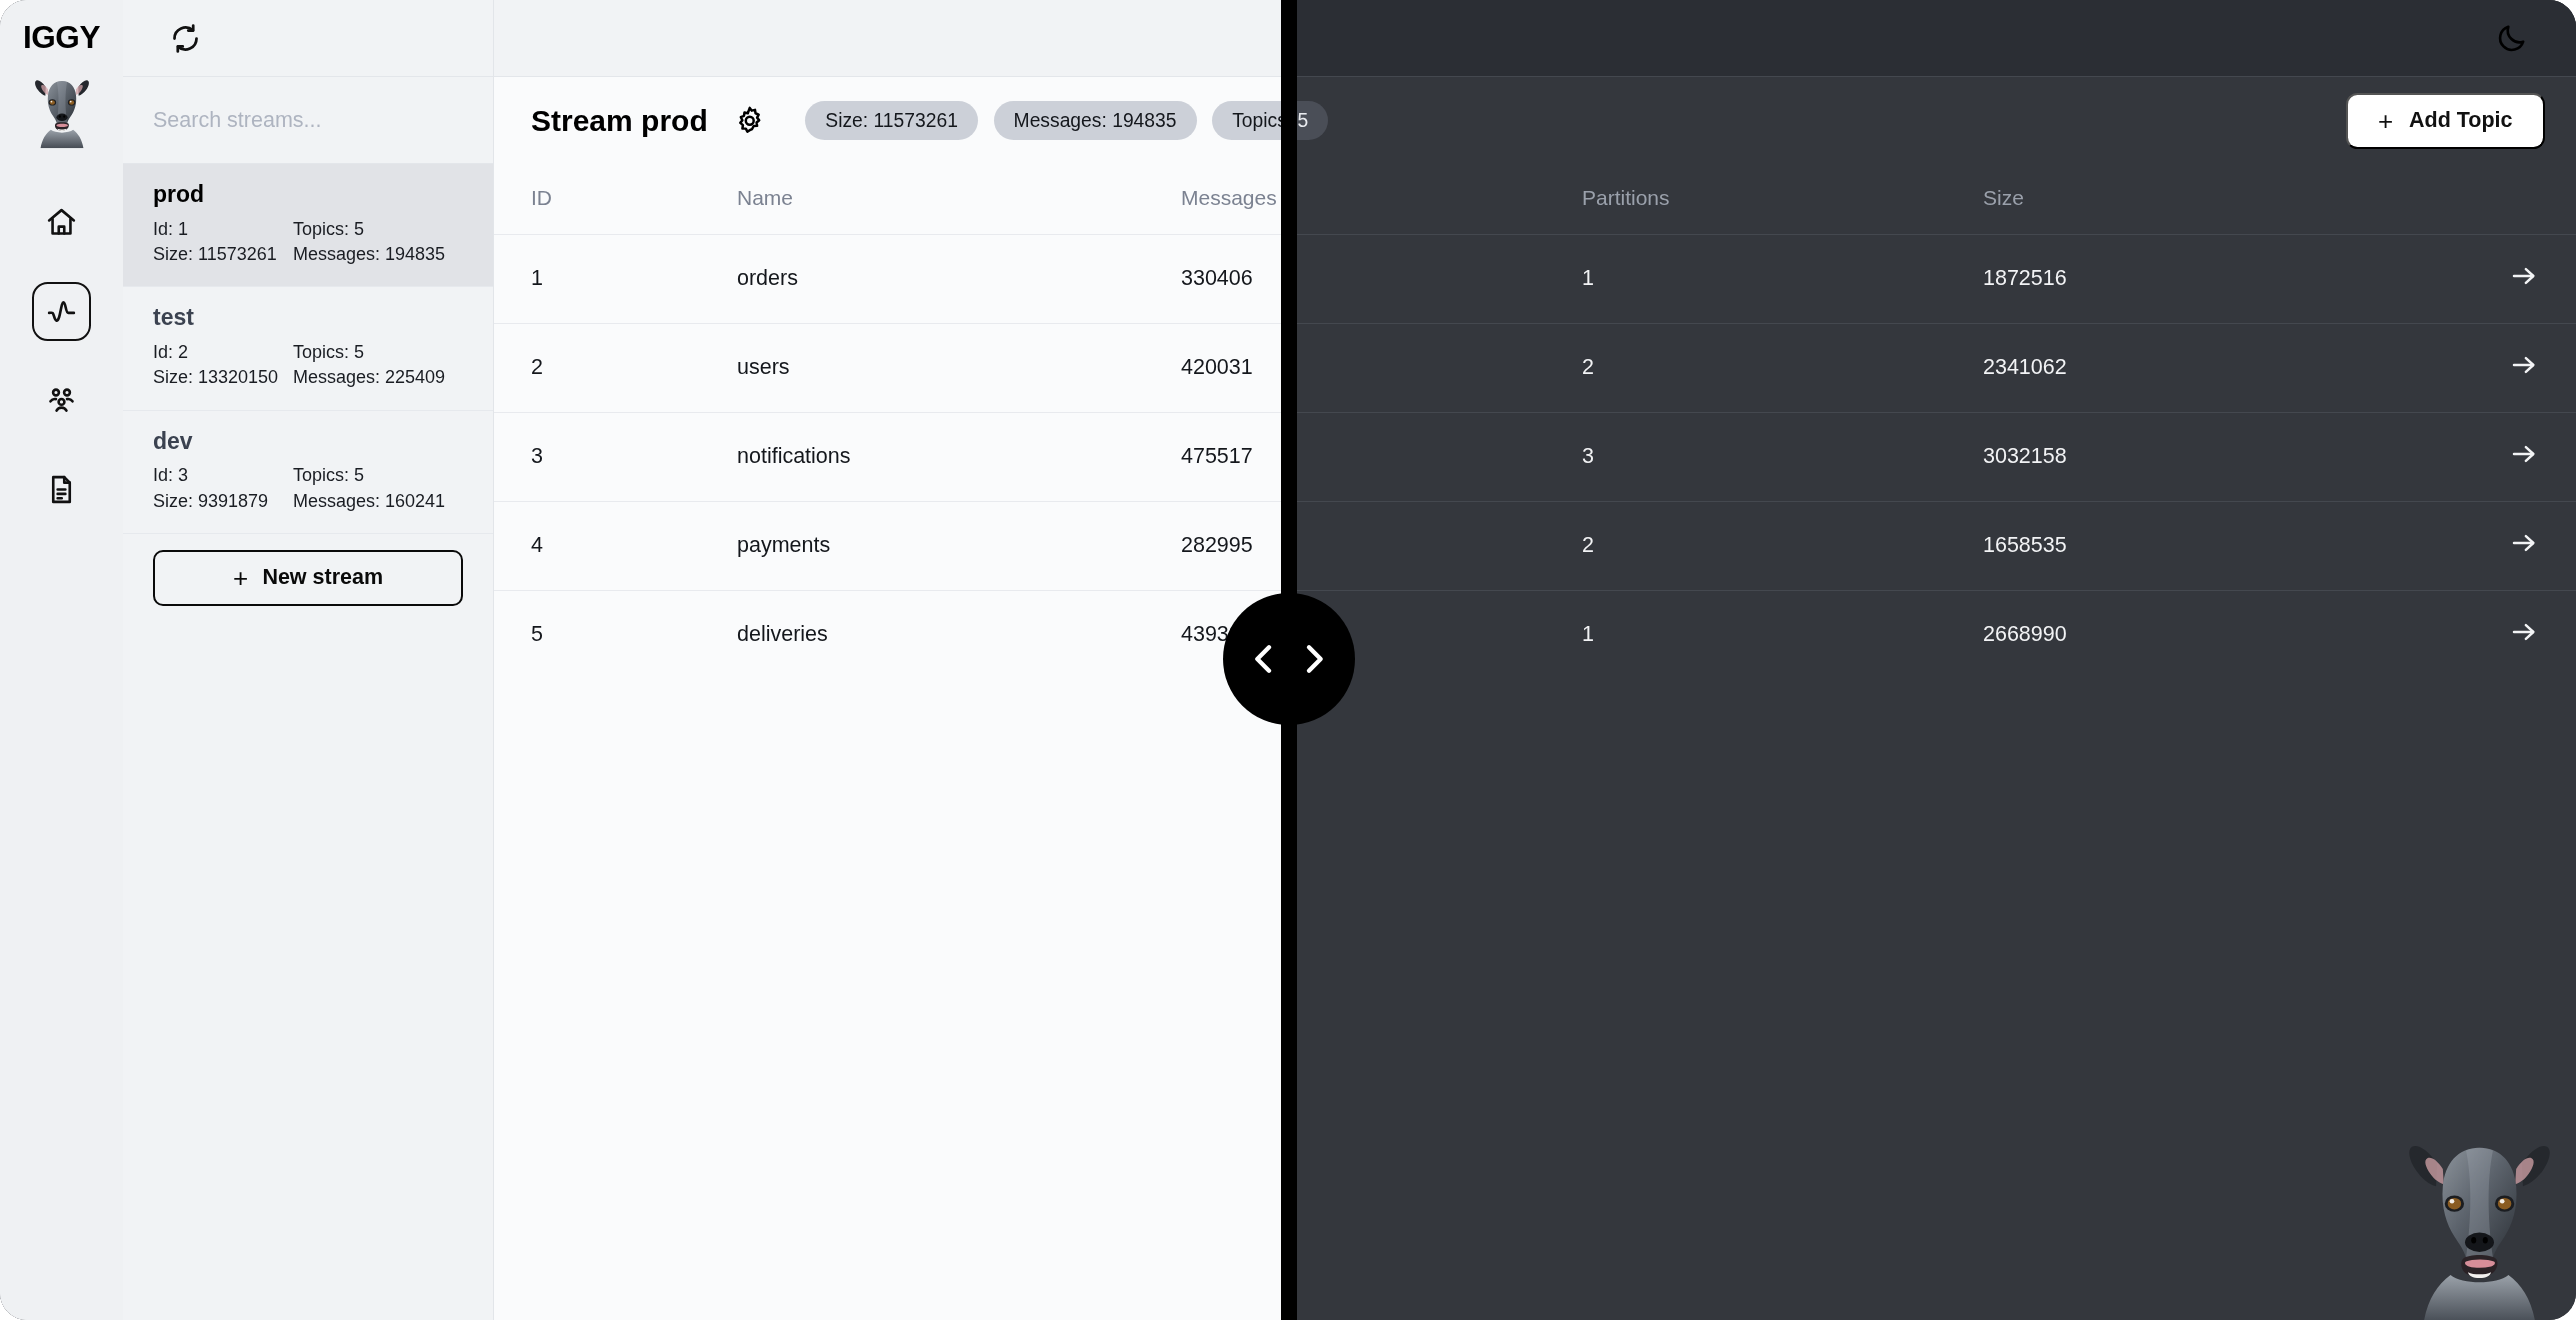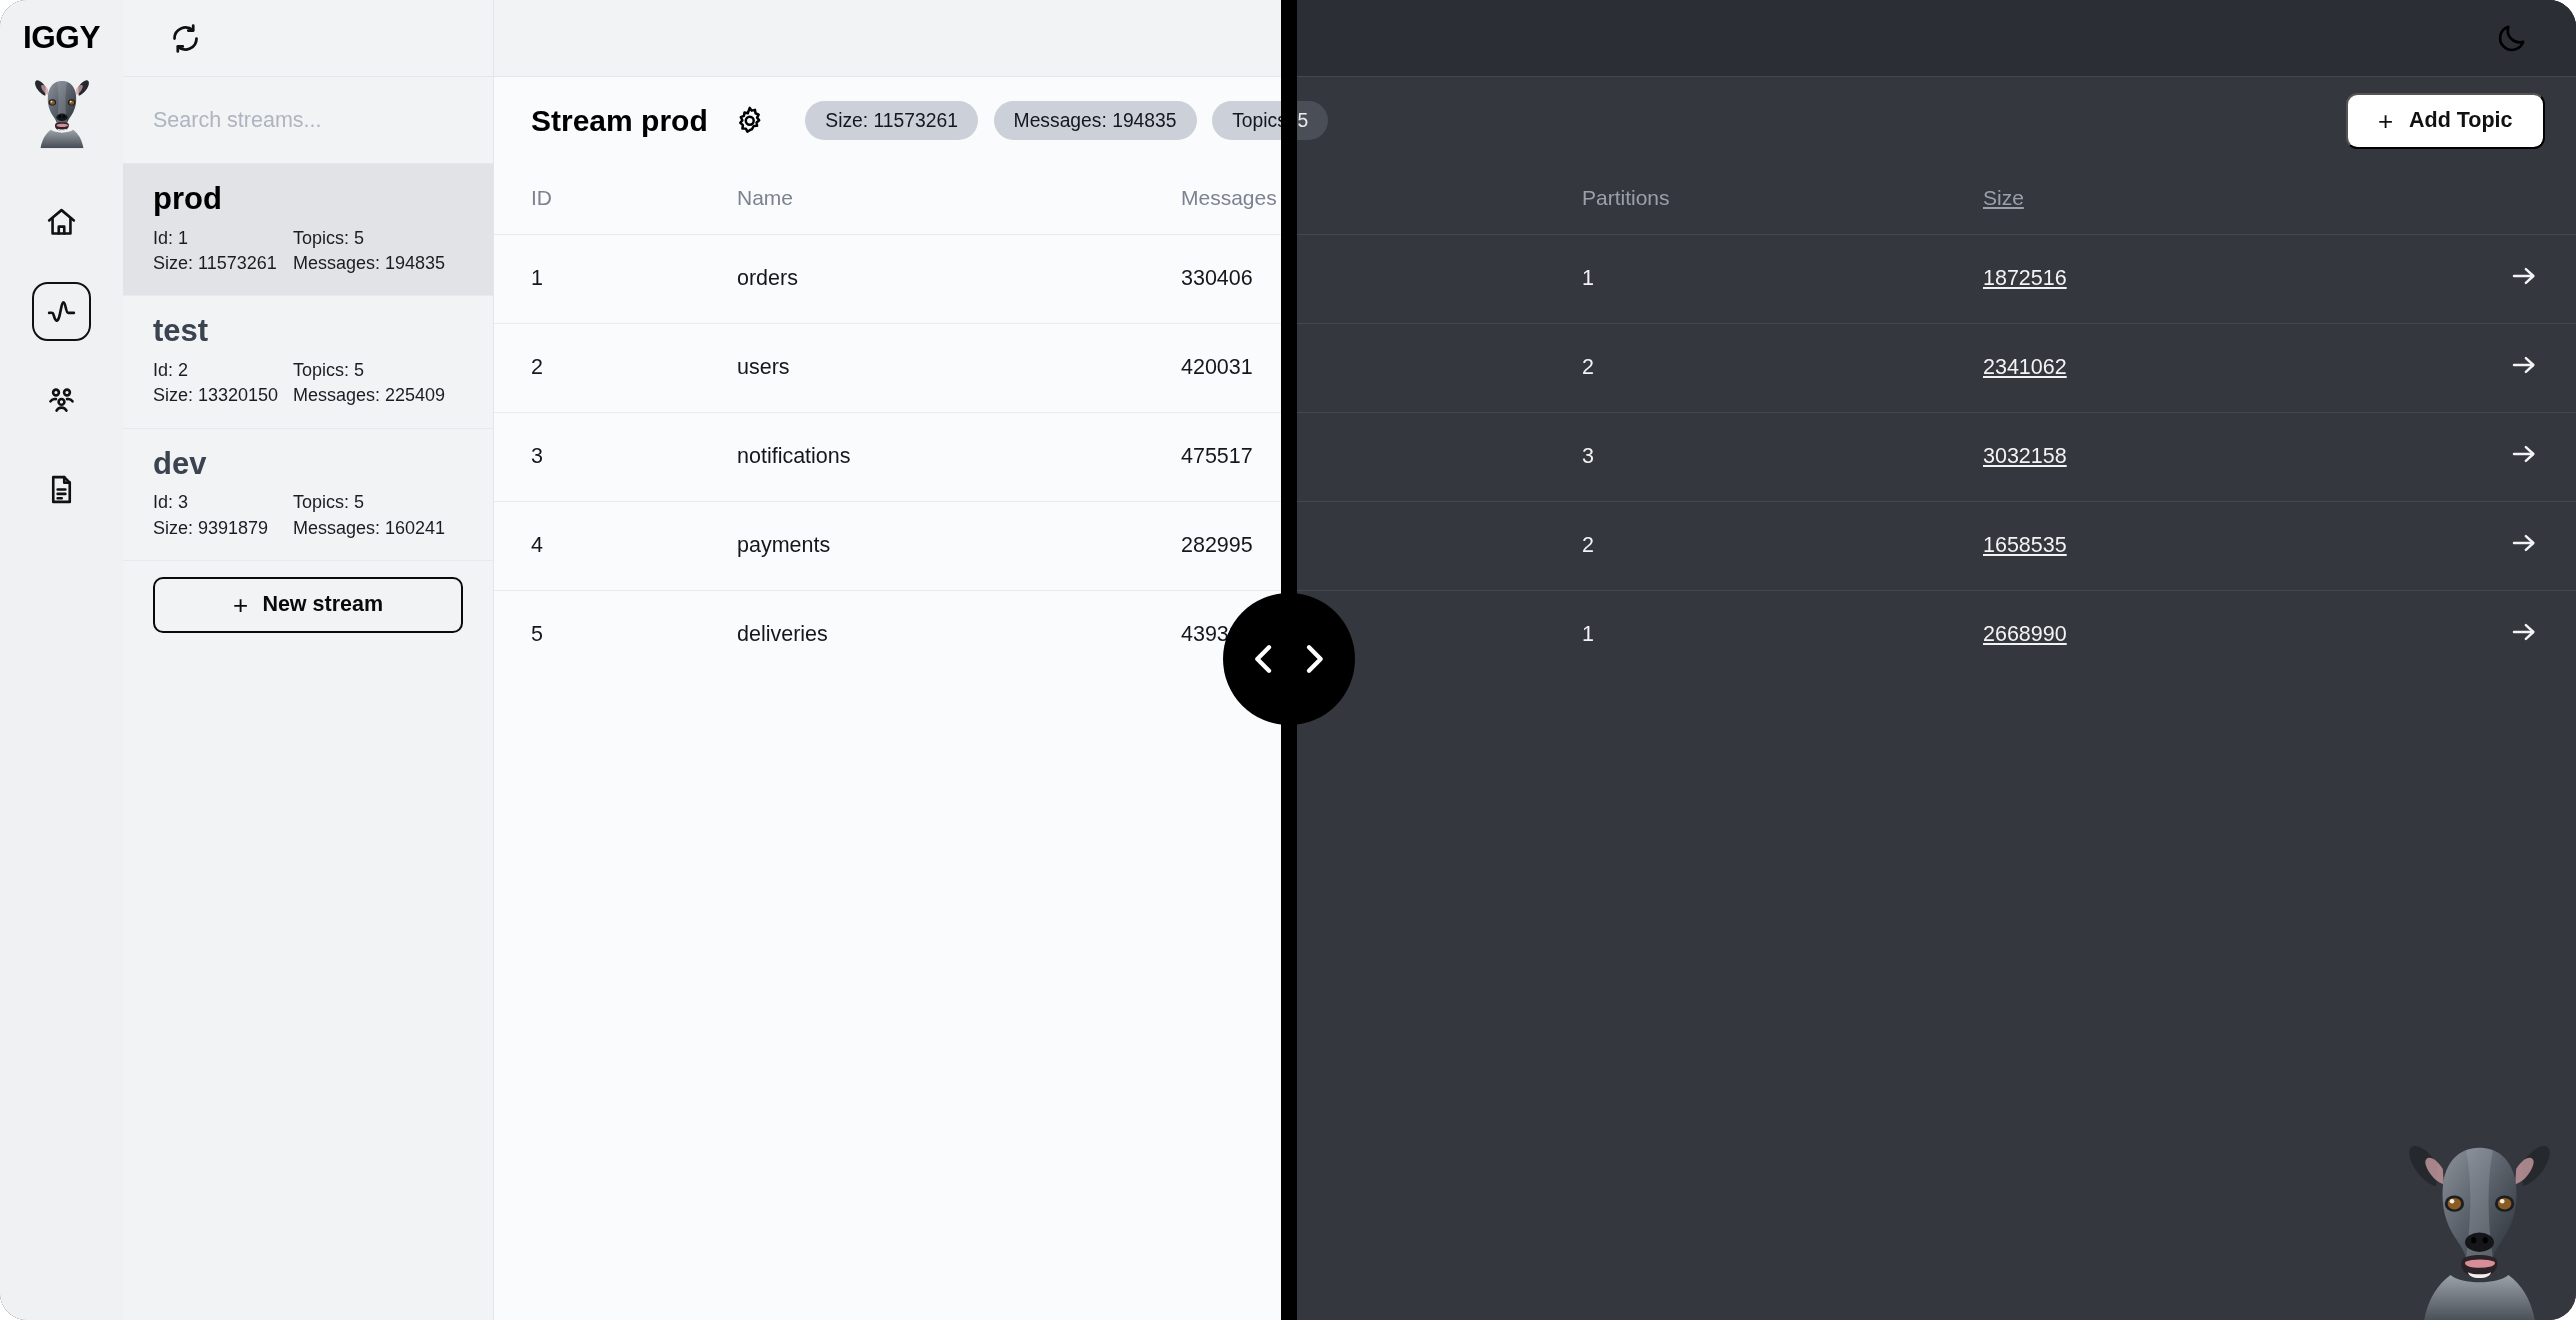--- a/index.html
+++ b/index.html
@@ -39,21 +39,21 @@
   .streams-top { height:77px; flex:0 0 77px; display:flex; align-items:center;
                  padding-left:40px; }
   .refresh-btn { width:44px; height:44px; display:flex; align-items:center; justify-content:center; }
   .refresh-btn svg { width:33px; height:33px; }
   .search-wrap { height:87px; flex:0 0 87px; display:flex; align-items:center;
                  padding:0 30px; }
   .search-input { width:100%; border:none; outline:none; background:transparent;
                   font-size:21.5px; font-family:"Liberation Sans", sans-serif; }
   .stream-list { flex:1; overflow:hidden; }
   .stream-item { padding:17px 30px 18.6px 30px; }
-  .stream-name { font-size:31px; font-weight:bold; margin-bottom:8.6px; }
+  .stream-name { font-size:23px; font-weight:bold; margin-bottom:8.6px; }
   .stream-meta { display:flex; font-size:18px; line-height:1.42; }
   .stream-meta .col-a { width:140px; flex:0 0 140px; }
   .newstream-wrap { padding:15.7px 30px 0 30px; }
   .newstream-btn { width:100%; height:56px; border-radius:10px; background:transparent;
                    display:flex; align-items:center; justify-content:center; gap:14.3px;
                    font-size:21.5px; font-weight:bold;
                    font-family:"Liberation Sans", sans-serif; }
   .plus { font-size:26px; font-weight:400; line-height:1; }
 
   
@@ -77,21 +77,21 @@
                   font-family:"Liberation Sans", sans-serif; white-space:nowrap; }
 
   
   .tbl { width:100%; border-collapse:collapse; table-layout:fixed; }
   .tbl th { text-align:left; font-size:21px; font-weight:400; padding:21.5px 0 24px 0;margin-left:10px; }
   .tbl td { font-size:21.5px; padding:26px 0; }
   .c-id   { width:243px; padding-left:37px !important; }
   .c-name { width:444px; }
   .c-msg  { width:401px; }
   .c-part { width:401px; }
-  .c-size { width:auto;text-decoration:underline; }
+  .c-size { width:auto; }
   .c-arrow{ width:129px; text-align:right; padding-right:37px !important; }
   .arrow-btn svg { width:30px; height:30px; }
 
   
   .corner-dog { position:absolute; right:0; bottom:0; width:193px; height:200px;
                 pointer-events:none; }
 
   
   .layer-light .shell { background:#eff1f3; }
   .layer-light .rail { background:#eff1f3; color:#0a0a0a; }

